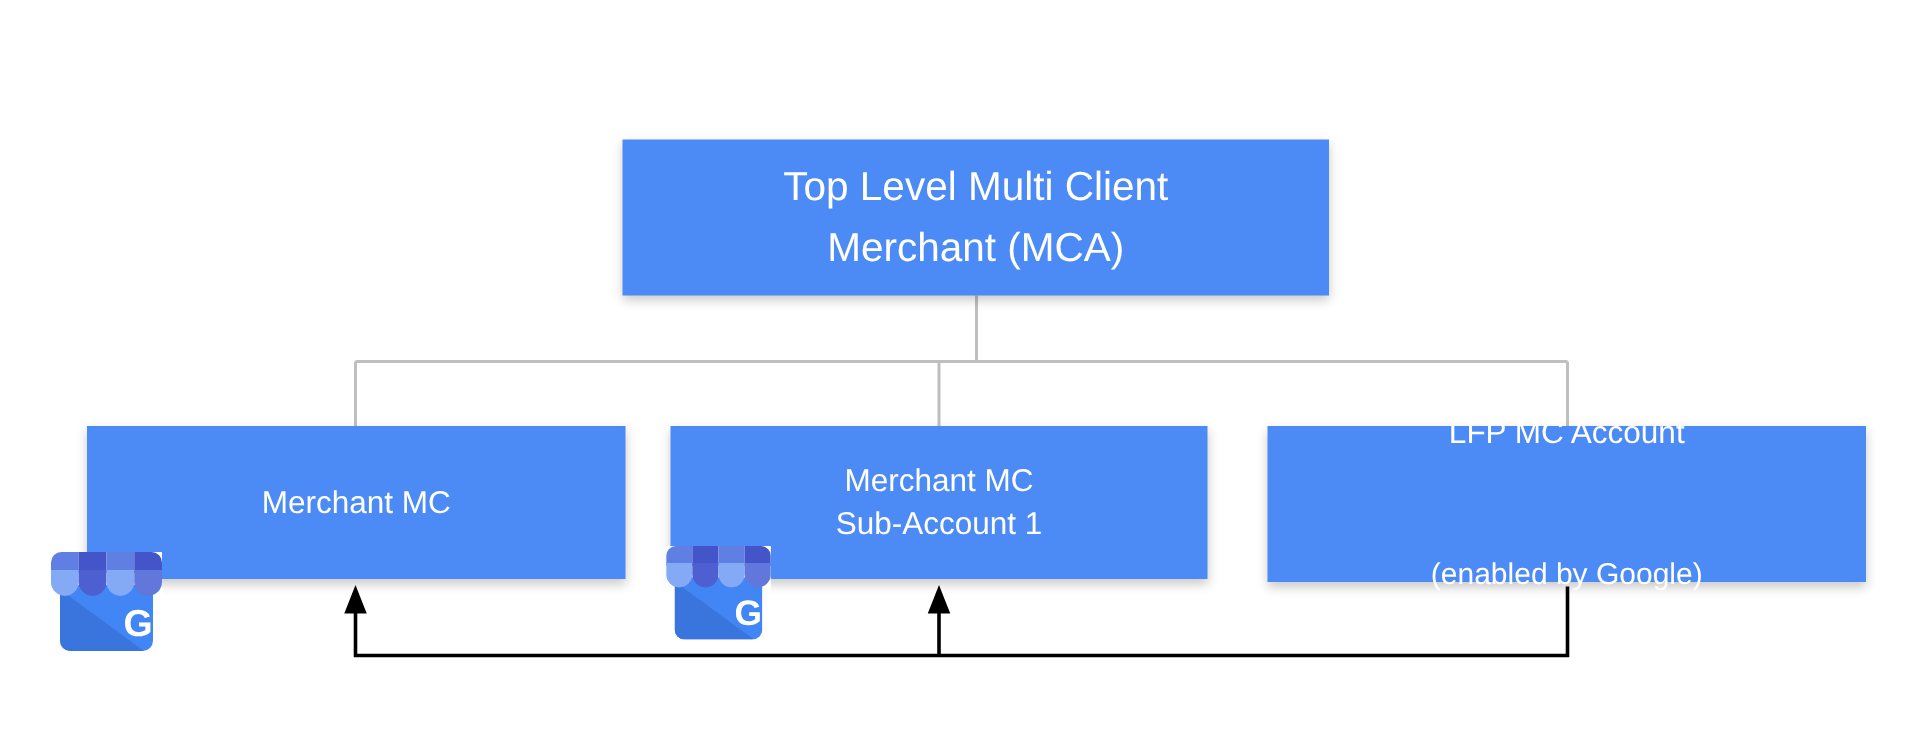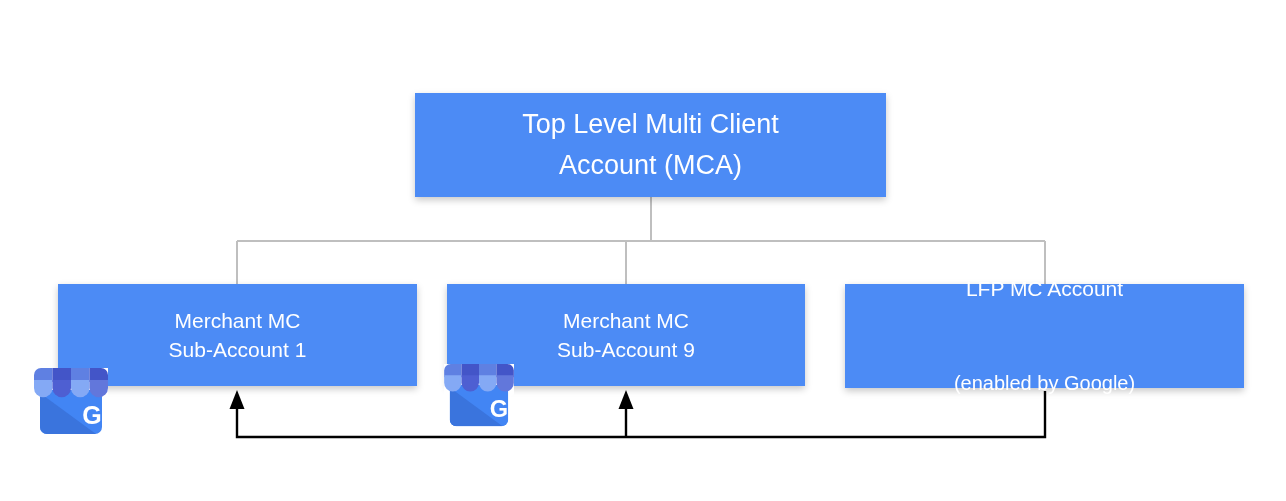--- a/index.html
+++ b/index.html
@@ -98,31 +98,30 @@
 
   <svg class="lines-layer" viewBox="0 0 1286 501">
     <path d="M651,197 V241 M237,241 H1045 M237,241 V288 M626,241 V288 M1045,241 V288" fill="none" style="stroke:var(--connector-gray)" stroke-width="2"></path>
     <path d="M1045,391 V437 H237 V408 M626,437 V408" fill="none" style="stroke:var(--arrow-black)" stroke-width="2.4"></path>
     <polygon points="237,390 229.5,409 244.5,409" style="fill:var(--arrow-black)"></polygon>
     <polygon points="626,390 618.5,409 633.5,409" style="fill:var(--arrow-black)"></polygon>
   </svg>
 
   <div class="node node-top">
     <div class="line1">Top Level Multi Client</div>
-    <div class="line2">Account (MCA)</div>
+    <div class="line2">Merchant (MCA)</div>
   </div>
 
   <div class="node node-child node-c1">
     <div class="line1">Merchant MC</div>
-    <div class="line2">Sub-Account 1</div>
   </div>
 
   <div class="node node-child node-c2">
     <div class="line1">Merchant MC</div>
-    <div class="line2">Sub-Account 9</div>
+    <div class="line2">Sub-Account 1</div>
   </div>
 
   <div class="node node-child node-c3">
     <div class="line1">LFP MC Account</div>
     <div class="line2">(enabled by Google)</div>
   </div>
 
   <svg class="gbp-icon gbp-icon-1" viewBox="0 0 74 71">
     <use href="#gbp-sym"></use>
     <text x="58" y="56" text-anchor="middle" font-size="25" font-weight="bold" font-family="Liberation Sans, sans-serif" style="fill:var(--icon-letter)">G</text>

